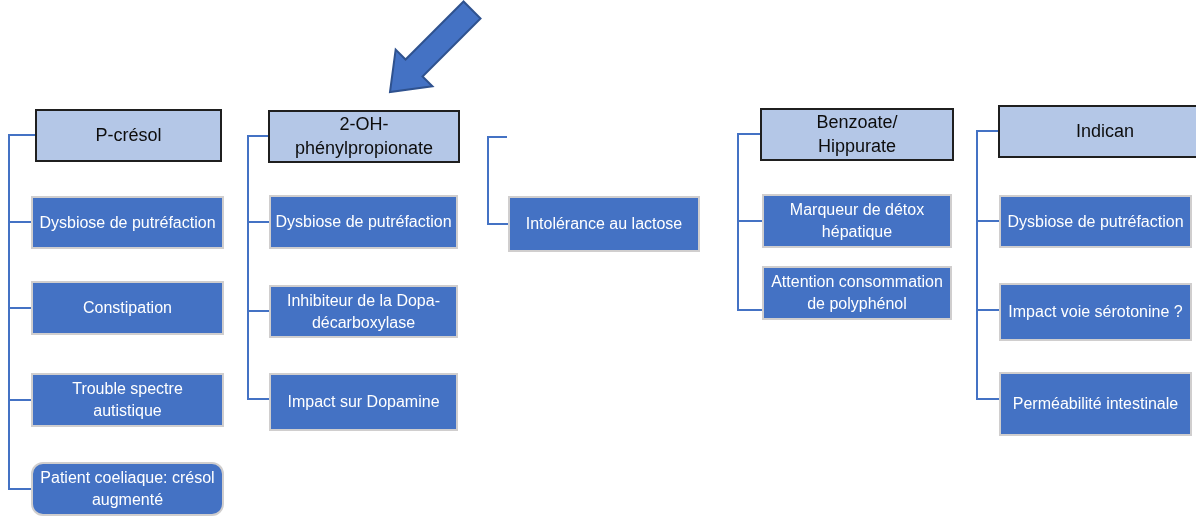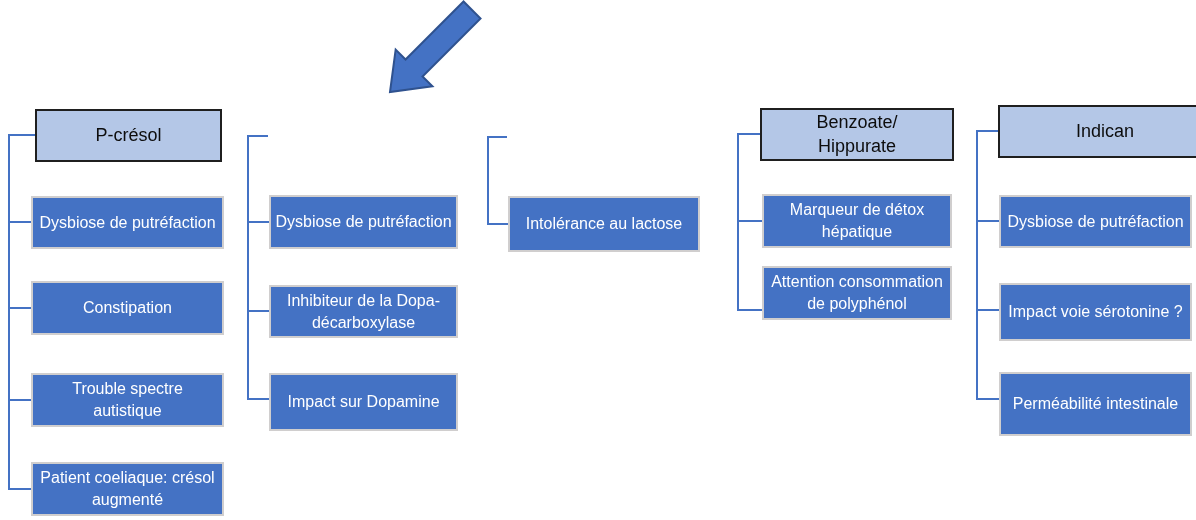--- a/index.html
+++ b/index.html
@@ -17,21 +17,21 @@
   }
   .child{
     background:#4472c4;border:2px solid #d0cece;color:#ffffff;
     font-size:16px;line-height:1.35;
   }
   
   .c1h{left:35px;top:109px;width:187px;height:53px;}
   .c1a{left:31px;top:196px;width:193px;height:53px;}
   .c1b{left:31px;top:281px;width:193px;height:54px;}
   .c1c{left:31px;top:373px;width:193px;height:54px;}
-  .c1d{left:31px;top:462px;width:193px;height:54px;}
+  .c1d{left:31px;top:462px;width:193px;height:54px;border-radius:12px;}
   
   .c2h{left:268px;top:110px;width:192px;height:53px;}
   .c2a{left:269px;top:195px;width:189px;height:54px;}
   .c2b{left:269px;top:285px;width:189px;height:53px;}
   .c2c{left:269px;top:373px;width:189px;height:58px;}
   
   .c3h{left:507px;top:109px;width:203px;height:56px;}
   .c3a{left:508px;top:196px;width:192px;height:56px;}
   
   .c4h{left:760px;top:108px;width:194px;height:53px;}
@@ -68,20 +68,22 @@
   </svg>
 
   <div class="box hdr c1h">P-crésol</div>
   <div class="box child c1a">Dysbiose de putréfaction</div>
   <div class="box child c1b">Constipation</div>
   <div class="box child c1c">Trouble spectre
 autistique</div>
   <div class="box child c1d">Patient coeliaque: crésol
 augmenté</div>
 
+  <div class="box hdr c2h">2-OH-
+phénylpropionate</div>
   <div class="box child c2a">Dysbiose de putréfaction</div>
   <div class="box child c2b">Inhibiteur de la Dopa-
 décarboxylase</div>
   <div class="box child c2c">Impact sur Dopamine</div>
 
   <div class="box child c3a">Intolérance au lactose</div>
 
   <div class="box hdr c4h">Benzoate/
 Hippurate</div>
   <div class="box child c4a">Marqueur de détox

